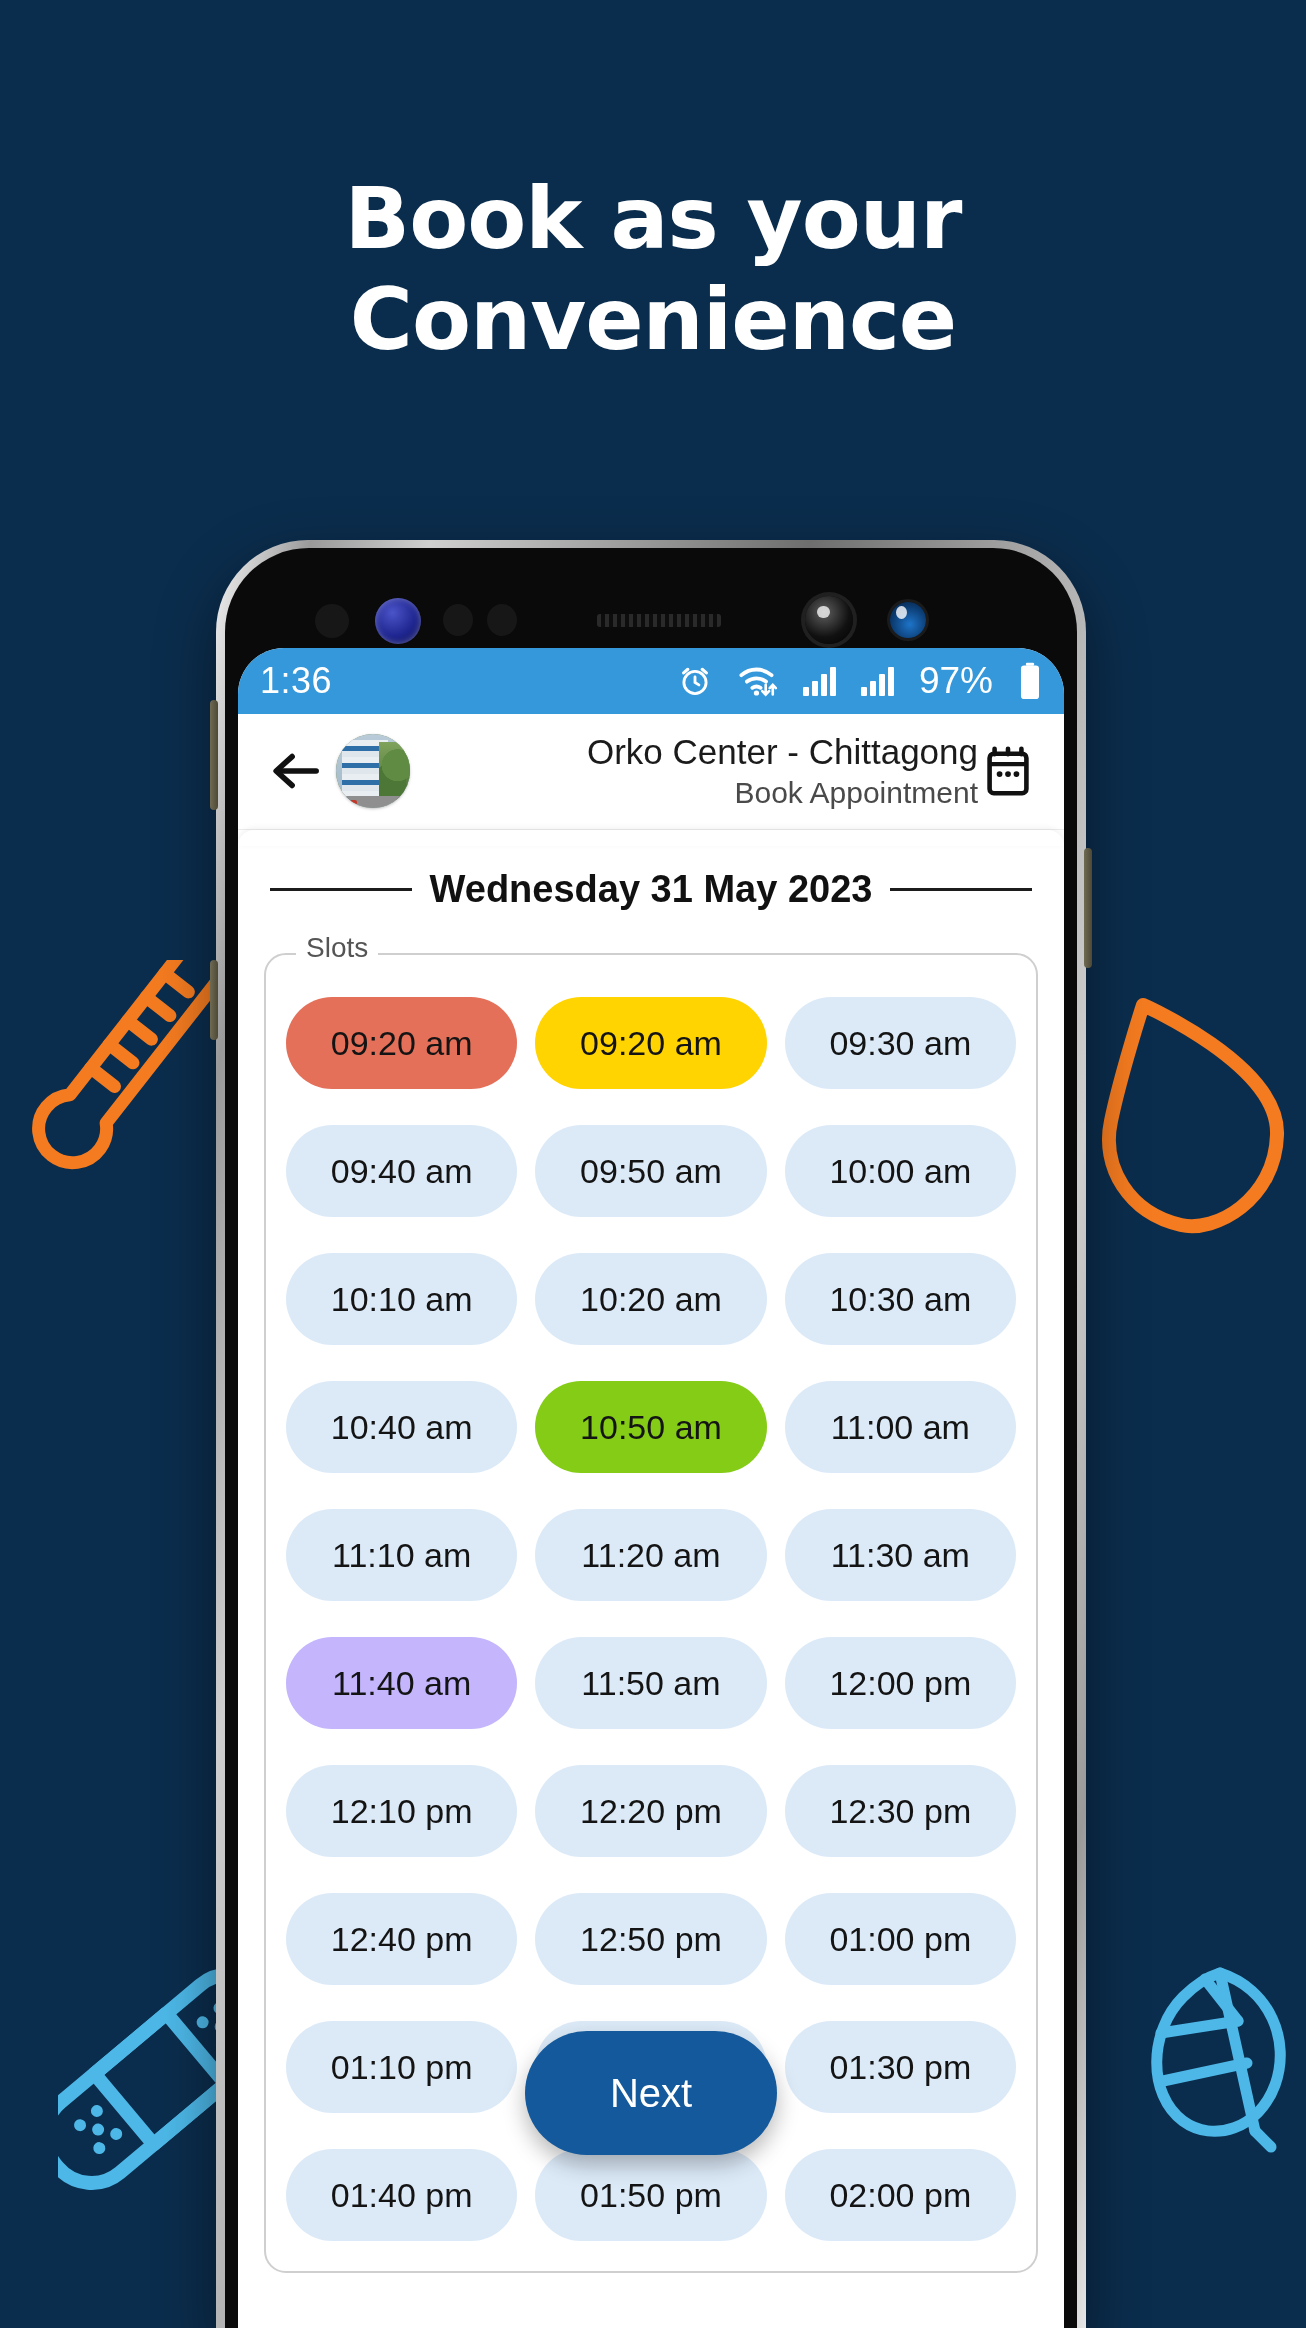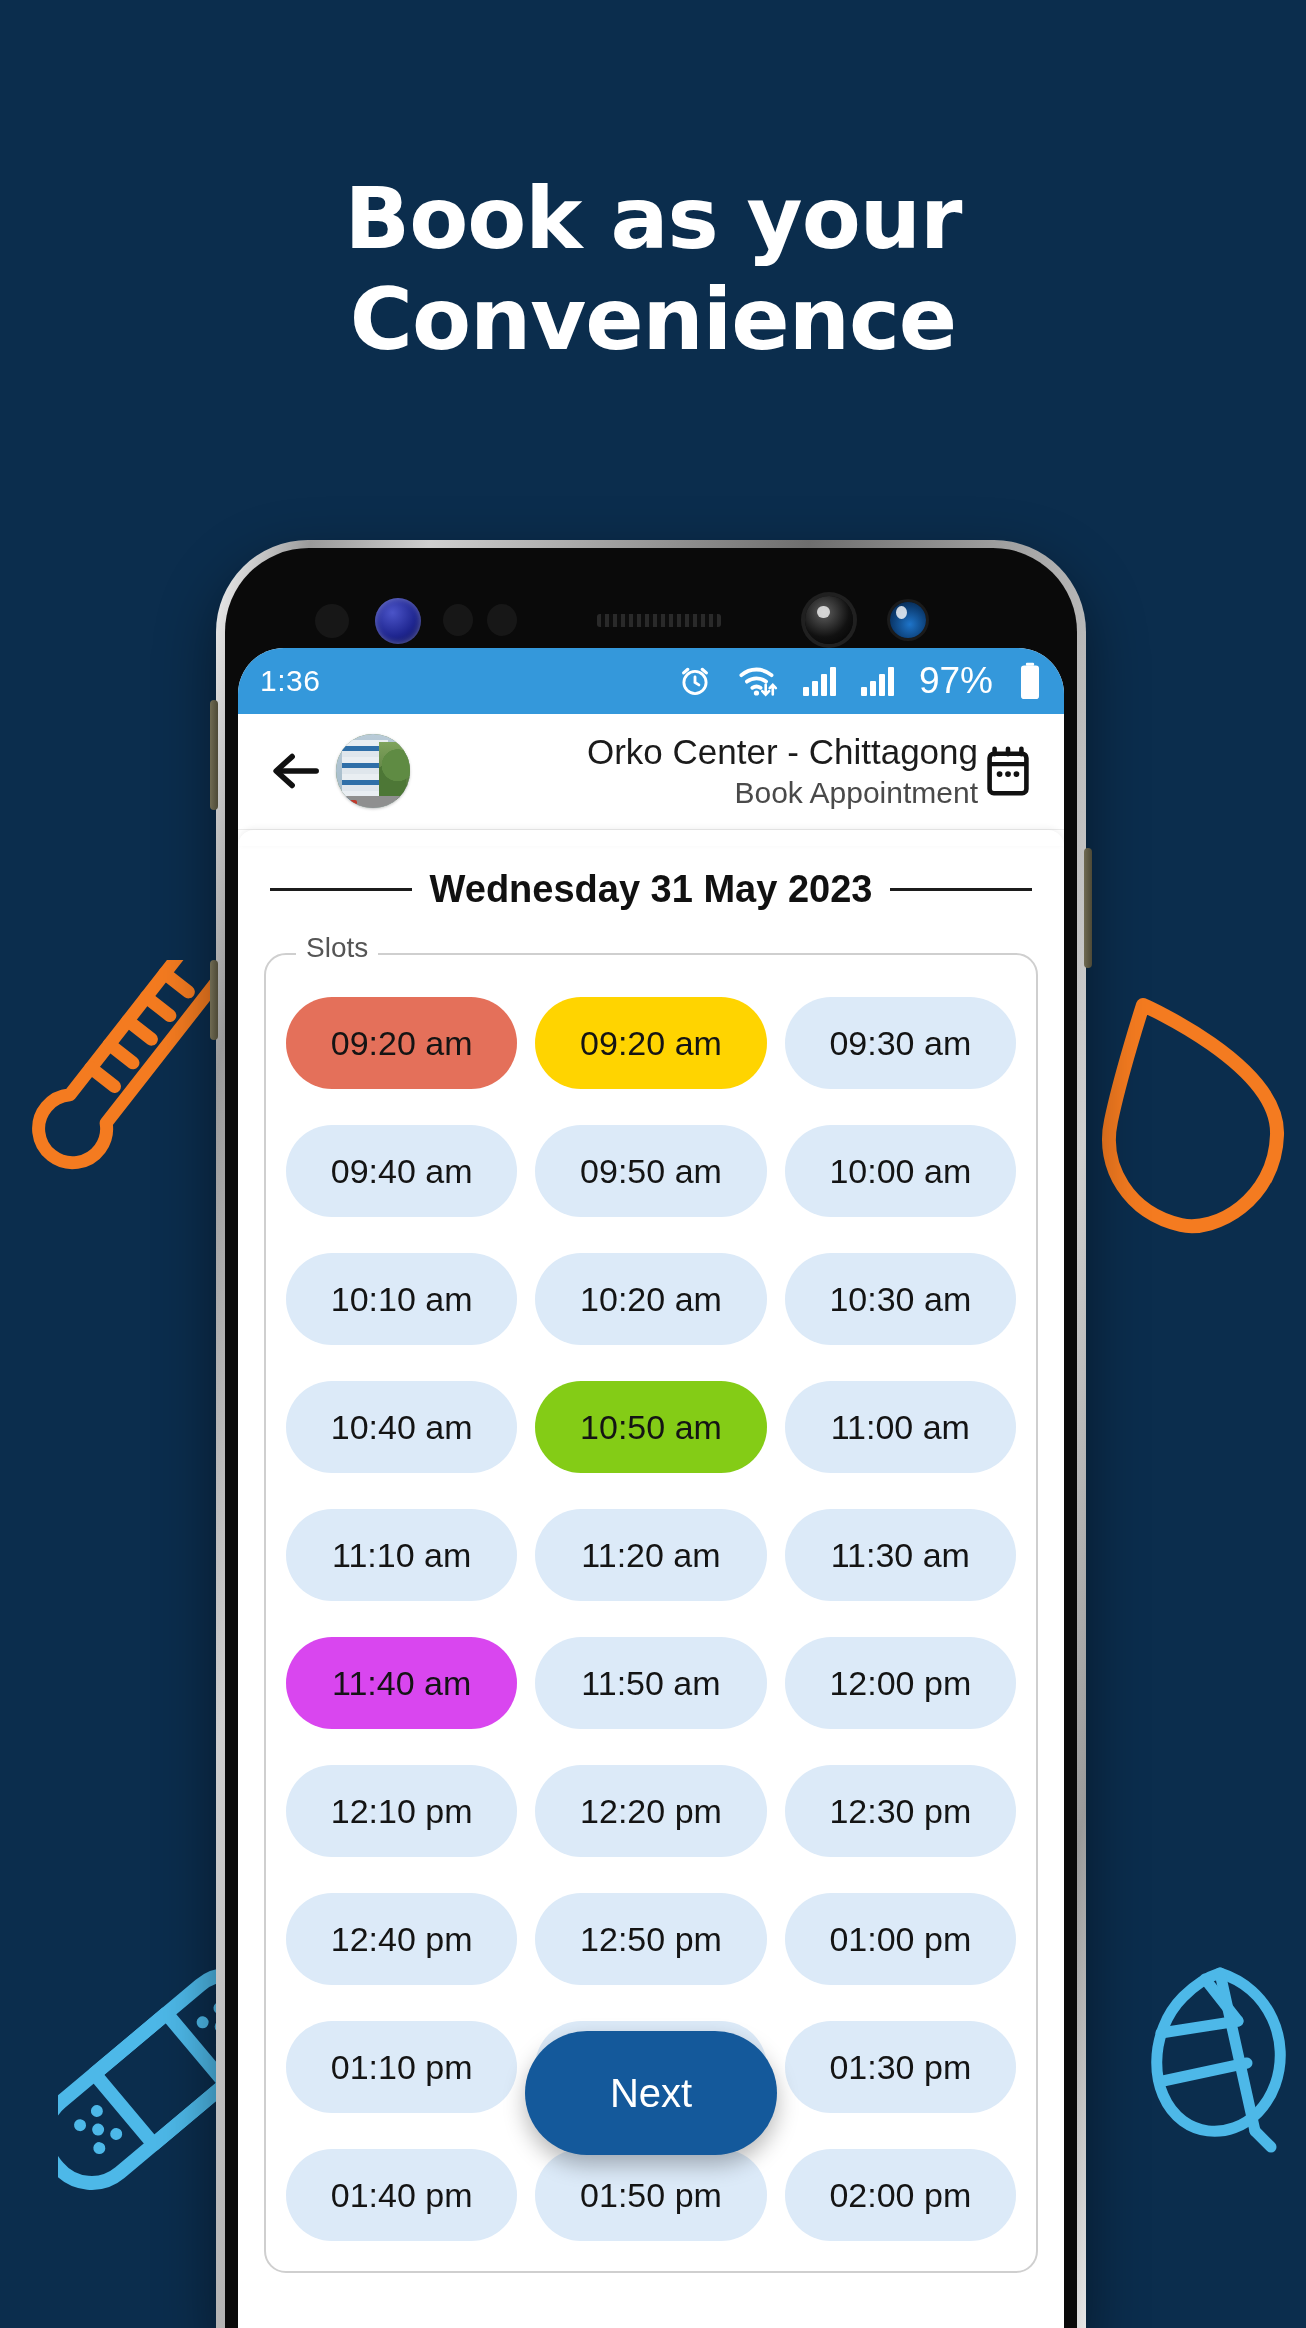--- a/index.html
+++ b/index.html
@@ -106,21 +106,21 @@
 
   
   .statusbar {
     position:relative;
     height:66px;
     background:#3498DB;
     display:flex; align-items:center;
     padding:0 22px;
     color:#ffffff;
   }
-  .sb-time { font-size:30px; font-weight:400; letter-spacing:.5px; }
+  .sb-time { font-size:36px; font-weight:400; letter-spacing:.5px; }
   .sb-right {
     margin-left:auto;
     display:flex; align-items:center; gap:25px;
   }
   .sb-pct { font-size:37px; font-weight:400; }
 
   .bars { display:flex; align-items:flex-end; gap:3px; height:30px; }
   .bars i { display:block; width:6px; background:#fff; border-radius:1px; }
   .bars i:nth-child(1){ height:9px; }
   .bars i:nth-child(2){ height:15px; }
@@ -390,21 +390,21 @@
               <div class="slot" style="background: rgb(220, 234, 248);">10:00 am</div>
               <div class="slot" style="background: rgb(220, 234, 248);">10:10 am</div>
               <div class="slot" style="background: rgb(220, 234, 248);">10:20 am</div>
               <div class="slot" style="background: rgb(220, 234, 248);">10:30 am</div>
               <div class="slot" style="background: rgb(220, 234, 248);">10:40 am</div>
               <div class="slot" style="background: #84cc16;">10:50 am</div>
               <div class="slot" style="background: rgb(220, 234, 248);">11:00 am</div>
               <div class="slot" style="background: rgb(220, 234, 248);">11:10 am</div>
               <div class="slot" style="background: rgb(220, 234, 248);">11:20 am</div>
               <div class="slot" style="background: rgb(220, 234, 248);">11:30 am</div>
-              <div class="slot" style="background: #d946ef;">11:40 am</div>
+              <div class="slot" style="background: #c4b5fd;">11:40 am</div>
               <div class="slot" style="background: rgb(220, 234, 248);">11:50 am</div>
               <div class="slot" style="background: rgb(220, 234, 248);">12:00 pm</div>
               <div class="slot" style="background: rgb(220, 234, 248);">12:10 pm</div>
               <div class="slot" style="background: rgb(220, 234, 248);">12:20 pm</div>
               <div class="slot" style="background: rgb(220, 234, 248);">12:30 pm</div>
               <div class="slot" style="background: rgb(220, 234, 248);">12:40 pm</div>
               <div class="slot" style="background: rgb(220, 234, 248);">12:50 pm</div>
               <div class="slot" style="background: rgb(220, 234, 248);">01:00 pm</div>
               <div class="slot" style="background: rgb(220, 234, 248);">01:10 pm</div>
               <div class="slot" style="background: rgb(220, 234, 248);">01:20 pm</div>

